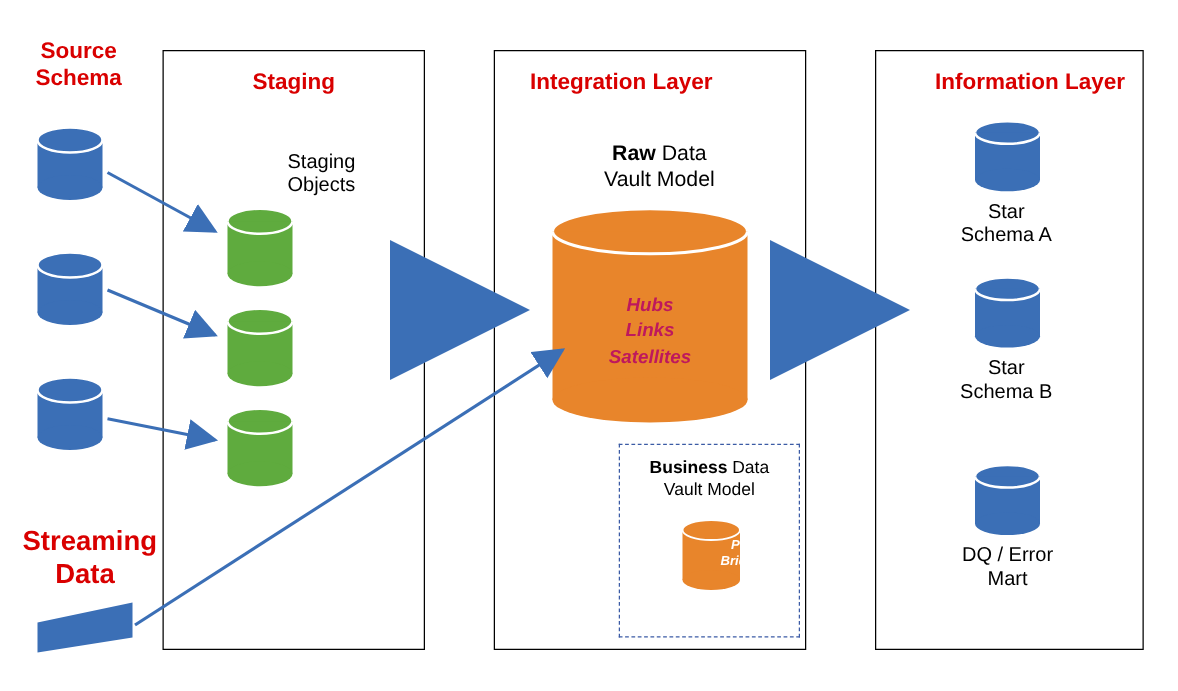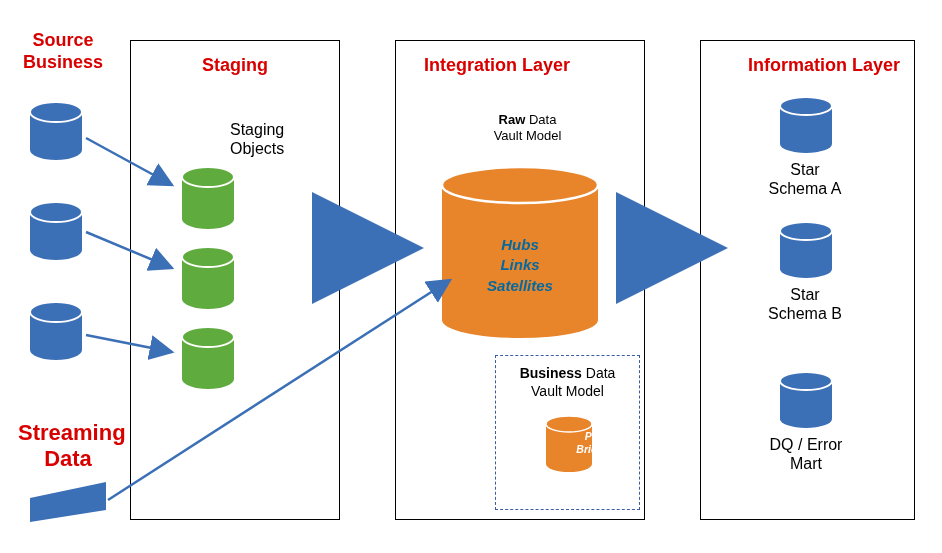--- a/index.html
+++ b/index.html
@@ -33,21 +33,21 @@
   }
   .dashed-box {
     border: 1.5px dashed #3b5ba5;
   }
   svg { position: absolute; overflow: visible; }
 </style>
 </head>
 <body>
 
 <div class="abs red-label" style="left:18px; top:30px; width:90px; font-size:18px; white-space:pre-line;">Source
-Business</div>
+Schema</div>
 
 <svg class="abs" style="left:28px; top:100px;" width="56" height="60">
   <ellipse cx="28" cy="12" rx="26" ry="10" fill="#3b6fb6" stroke="#fff" stroke-width="2"></ellipse>
   <rect x="2" y="12" width="52" height="38" fill="#3b6fb6"></rect>
   <ellipse cx="28" cy="50" rx="26" ry="10" fill="#3b6fb6"></ellipse>
   <path d="M2 12 A26 10 0 0 0 54 12" fill="none" stroke="#fff" stroke-width="2"></path>
 </svg>
 <svg class="abs" style="left:28px; top:200px;" width="56" height="60">
   <ellipse cx="28" cy="12" rx="26" ry="10" fill="#3b6fb6" stroke="#fff" stroke-width="2"></ellipse>
   <rect x="2" y="12" width="52" height="38" fill="#3b6fb6"></rect>
@@ -91,32 +91,32 @@
   <ellipse cx="28" cy="12" rx="26" ry="10" fill="#5fab3e" stroke="#fff" stroke-width="2"></ellipse>
   <rect x="2" y="12" width="52" height="42" fill="#5fab3e"></rect>
   <ellipse cx="28" cy="54" rx="26" ry="10" fill="#5fab3e"></ellipse>
   <path d="M2 12 A26 10 0 0 0 54 12" fill="none" stroke="#fff" stroke-width="2"></path>
 </svg>
 
 <div class="abs layer-box" style="left:395px; top:40px; width:250px; height:480px;"></div>
 
 <div class="abs red-label" style="left:395px; top:55px; width:204px; font-size:18px;">Integration Layer</div>
 
-<div class="abs black-label" style="left:395px; top:112px; width:265px; font-size:13px; line-height:1.25;">
+<div class="abs black-label" style="left:395px; top:112px; width:265px; font-size:17px; line-height:1.25;">
   <b>Raw</b><span style="white-space:pre-line;"> Data
 Vault Model</span>
 </div>
 
 <svg class="abs" style="left:440px; top:165px;" width="160" height="175">
   <ellipse cx="80" cy="20" rx="78" ry="18" fill="#e8852b" stroke="#fff" stroke-width="2.5"></ellipse>
   <rect x="2" y="20" width="156" height="135" fill="#e8852b"></rect>
   <ellipse cx="80" cy="155" rx="78" ry="18" fill="#e8852b"></ellipse>
   <path d="M2 20 A78 18 0 0 0 158 20" fill="none" stroke="#fff" stroke-width="2.5"></path>
 </svg>
-<div class="abs" style="left:440px; top:235px; width:160px; color:#0369a1; font-style:italic; font-weight:bold; font-size:15px; text-align:center; white-space:pre-line; line-height:1.35;">Hubs
+<div class="abs" style="left:440px; top:235px; width:160px; color:#be185d; font-style:italic; font-weight:bold; font-size:15px; text-align:center; white-space:pre-line; line-height:1.35;">Hubs
 Links
 Satellites</div>
 
 <div class="abs dashed-box" style="left:495px; top:355px; width:145px; height:155px;"></div>
 
 <div class="abs black-label" style="left:495px; top:365px; width:145px; font-size:14px; line-height:1.25;">
   <b>Business</b><span style="white-space:pre-line;"> Data
 Vault Model</span>
 </div>
 

